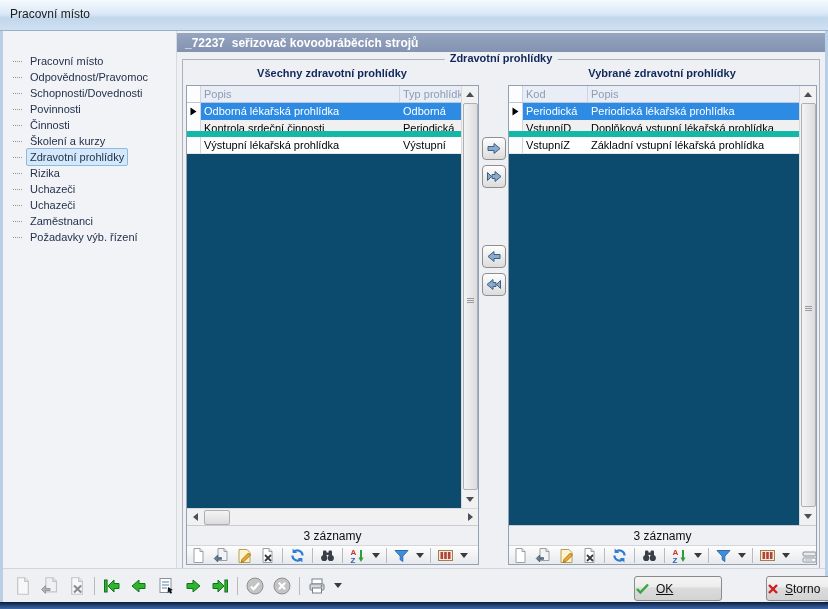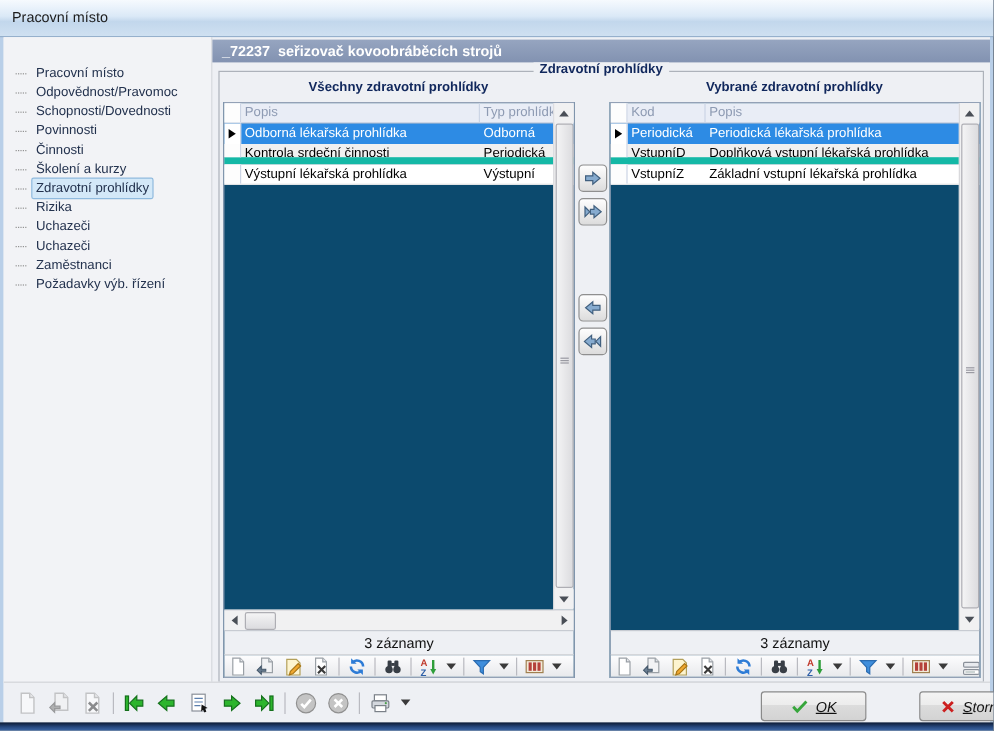--- a/index.html
+++ b/index.html
@@ -77,21 +77,21 @@
   .xfer svg{width:16px;height:13px;}
   .xfer.mirror svg{transform:scaleX(-1);}
   
   .bottombar{position:absolute;left:0;right:0;bottom:0;height:34px;background:#eef0f4;border-top:1px solid #d3d5d9;
     display:flex;align-items:center;padding-left:10px;gap:7px;box-sizing:border-box;}
   .fic{width:20px;height:20px;flex:none;cursor:pointer;}
   .fic.dis{opacity:.55;filter:grayscale(1);cursor:default;}
   .fsep{width:1px;height:18px;background:#b9bac0;flex:none;}
   .btn{position:absolute;top:7px;height:25px;width:88px;border:1px solid #8a8a8a;border-radius:3px;
     background:linear-gradient(#f4f4f4,#ececec 45%,#dcdcdc 46%,#d3d3d3);
-    display:flex;align-items:center;justify-content:center;gap:6px;font-size:12px;color:#111;cursor:pointer;box-sizing:border-box;font-style:italic;}
+    display:flex;align-items:center;justify-content:flex-start;gap:6px;font-size:12px;color:#111;cursor:pointer;box-sizing:border-box;}
   .btn.ok{left:631px;} .btn.storno{left:725px;width:90px;margin-left:38px;}
   .btn .u1::first-letter{text-decoration:underline;}
 </style>
 </head>
 <body>
 
 <div id="win">
   <div class="titlebar">
     <span class="ttl">Pracovní místo</span>
   </div>

